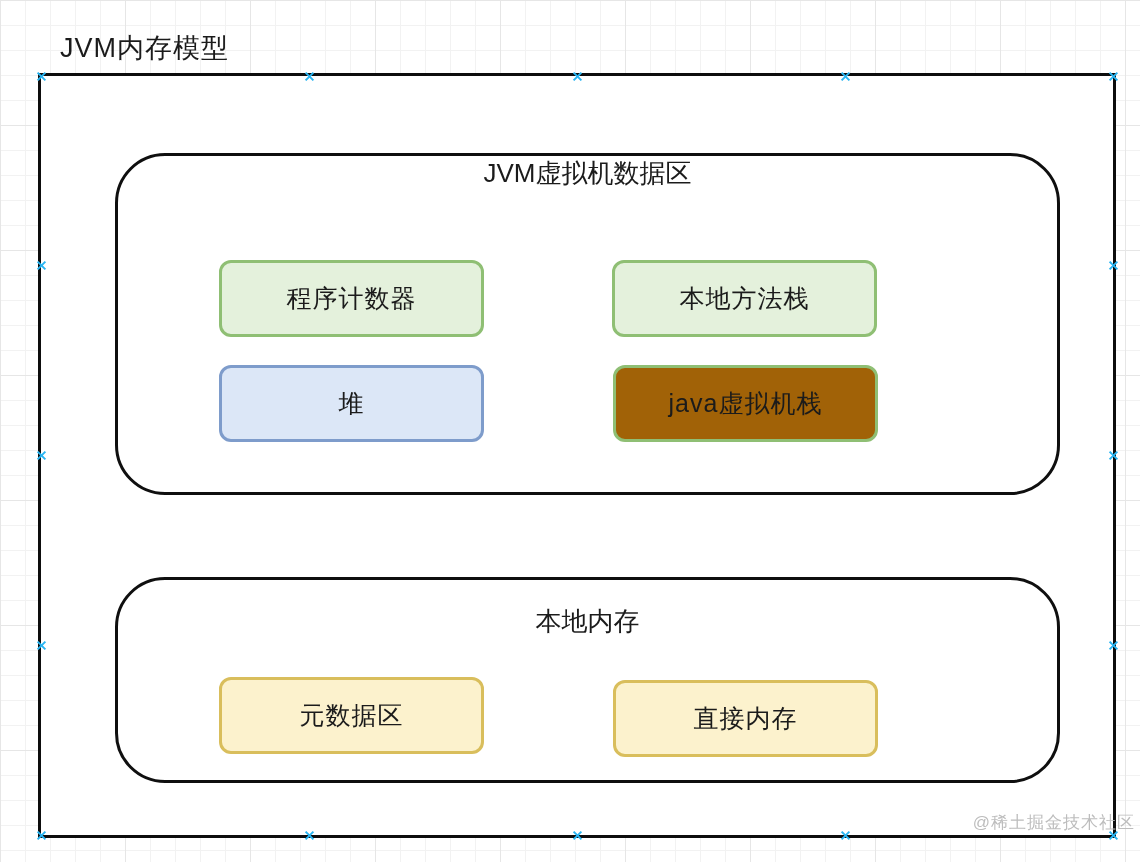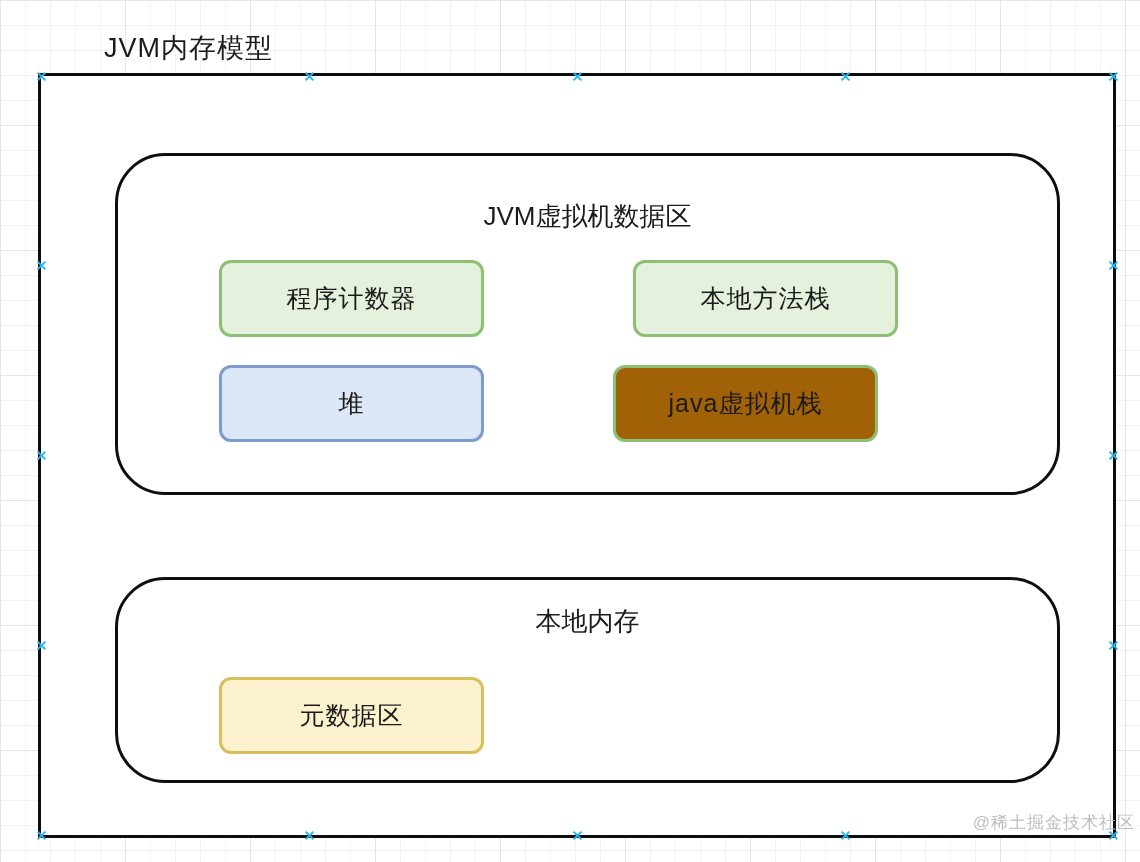--- a/index.html
+++ b/index.html
@@ -9,21 +9,21 @@
     background-color:#ffffff;
     background-image:
       linear-gradient(#e6e6e6 1px, transparent 1px),
       linear-gradient(90deg,#e6e6e6 1px, transparent 1px),
       linear-gradient(#f2f2f2 1px, transparent 1px),
       linear-gradient(90deg,#f2f2f2 1px, transparent 1px);
     background-size:125px 125px,125px 125px,25px 25px,25px 25px;
   }
   .canvas-title{
     position:absolute;left:60px;top:30px;
-    font-size:27px;color:#1b1b1b;letter-spacing:1px;margin-left:44px;
+    font-size:27px;color:#1b1b1b;letter-spacing:1px;
   }
   .outer-rect{
     position:absolute;left:38px;top:73px;width:1072px;height:759px;
     background:#ffffff;border:3px solid #0d0d0d;
   }
   
   .cp{position:absolute;width:11px;height:11px;transform:translate(-50%,-50%);}
   .cp::before,.cp::after{
     content:"";position:absolute;left:50%;top:50%;width:11px;height:2px;
     background:#29b5f2;
@@ -32,30 +32,30 @@
   .cp::after{transform:translate(-50%,-50%) rotate(-45deg);}
   .section{
     position:absolute;background:#ffffff;
     border:3px solid #0f0f0f;border-radius:50px;
   }
   .section-1{left:74px;top:77px;width:939px;height:336px;}
   .section-2{left:74px;top:501px;width:939px;height:200px;}
   .section-title{
     text-align:center;color:#1b1b1b;font-size:26px;
   }
-  .section-1 .section-title{padding-top:43px;}
+  .section-1 .section-title{}
   .section-2 .section-title{padding-top:24px;}
   .box{
     position:absolute;width:259px;height:71px;
     border:3px solid;border-radius:12px;
     display:flex;align-items:center;justify-content:center;
     font-size:25px;color:#1b1b1b;letter-spacing:1px;
   }
   .b1{left:101px;top:104px;}
-  .b2{left:515px;top:104px;}
+  .b2{left:494px;top:104px;}
   .b3{left:101px;top:209px;}
   .b4{left:495px;top:209px;}
   .b5{left:101px;top:97px;}
   .b6{left:495px;top:100px;}
   .watermark{
     position:absolute;right:5px;top:811px;
     font-size:17px;color:#bdbdbd;letter-spacing:1px;
   }
 </style>
 </head>
@@ -98,17 +98,20 @@
       <span>java虚拟机栈</span>
     </div>
   </div>
 
   <div class="section section-2">
     <div class="section-title">本地内存</div>
 
     <div class="box b5" style="background: rgb(252, 242, 205); border-color: rgb(217, 190, 92);">
       <span>元数据区</span>
     </div>
+    <div class="box b6" style="background: rgb(252, 242, 205); border-color: rgb(217, 190, 92);">
+      <span>直接内存</span>
+    </div>
   </div>
 
 </div>
 
 <div class="watermark">@稀土掘金技术社区</div>
 
 </body></html>

